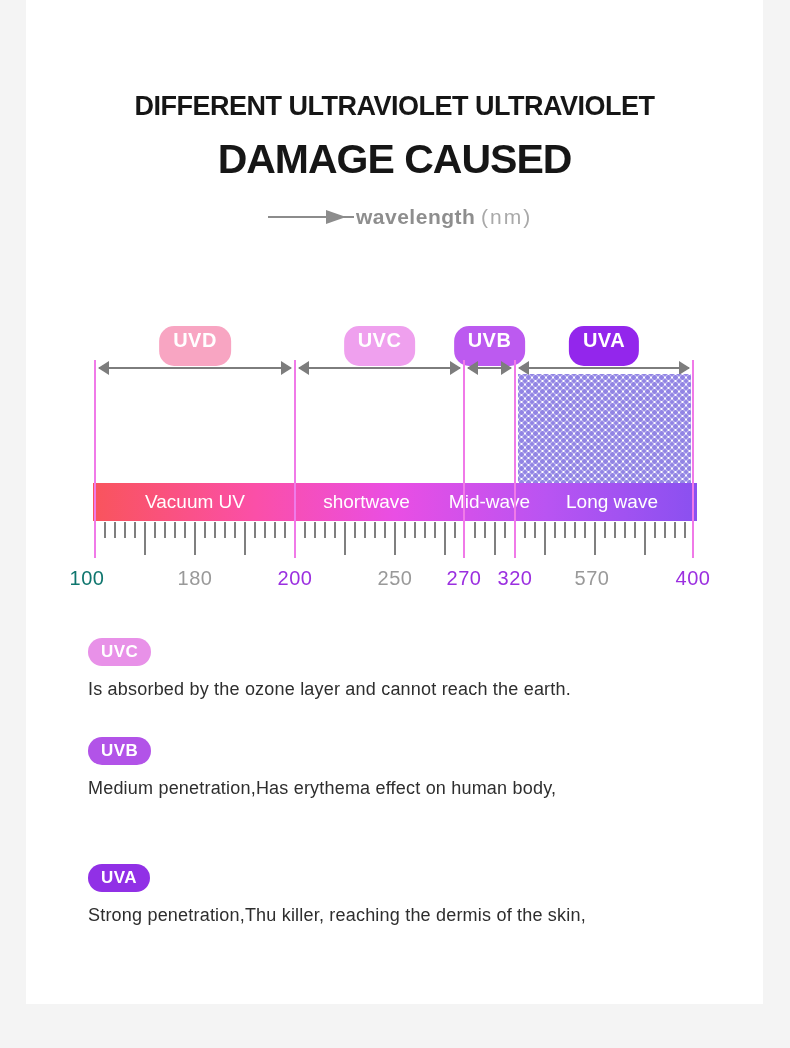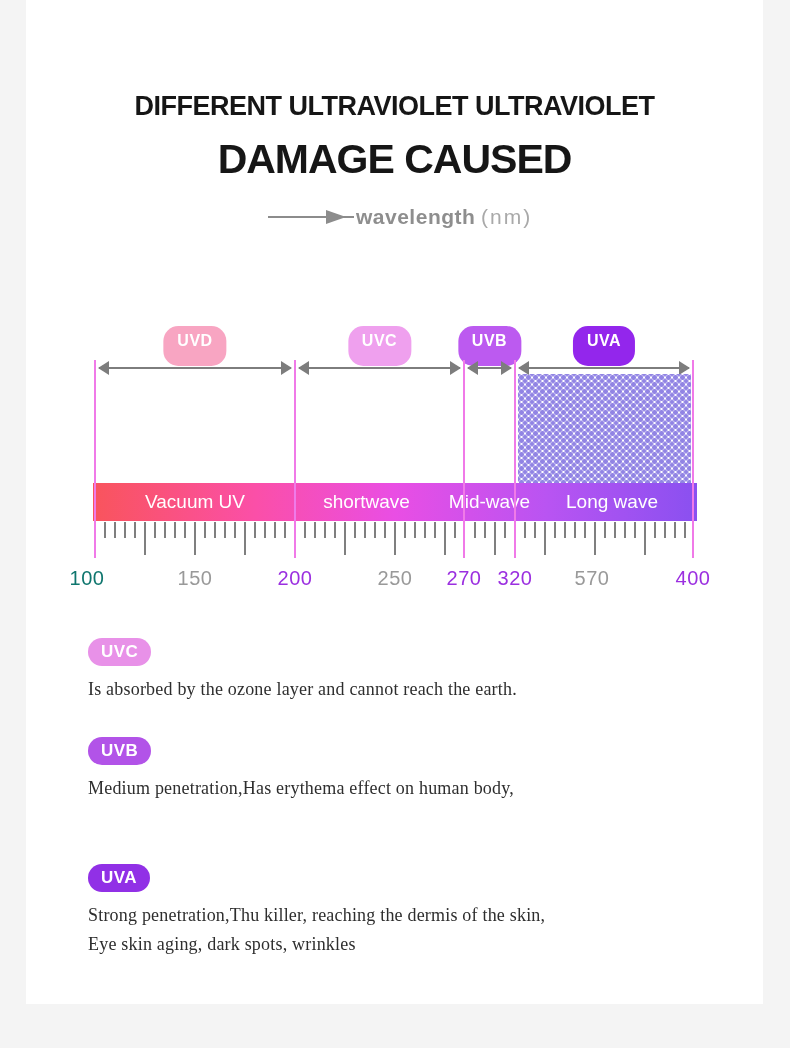--- a/index.html
+++ b/index.html
@@ -30,21 +30,21 @@
     border-left:20px solid #8c8c8c; border-top:7px solid transparent; border-bottom:7px solid transparent;
   }
   .wl-label { position:absolute; left:330px; top:2px; font-size:21px; font-weight:bold; color:#8e8e8e; letter-spacing:0.5px; }
   .wl-unit  { position:absolute; left:455px; top:2px; font-size:21px; font-weight:normal; color:#a9a9a9; letter-spacing:2px; }
 
   #chart { position:absolute; left:0; top:0; width:737px; height:620px; }
 
   .band-pill {
     position:absolute; top:326px; height:40px; line-height:29px;
     padding:0 14px; border-radius:15px; color:#fff;
-    font-size:16px; font-weight:bold; transform:translateX(-50%);
+    font-size:20px; font-weight:bold; transform:translateX(-50%);
     letter-spacing:0.5px;
   }
   .harrow-line { position:absolute; top:367px; height:2px; background:#7d7d7d; }
   .ah { position:absolute; top:361px; width:0; height:0; border-top:7px solid transparent; border-bottom:7px solid transparent; }
   .ah-left  { border-right:11px solid #7d7d7d; }
   .ah-right { border-left:11px solid #7d7d7d; }
 
   .marker-line { position:absolute; top:360px; width:2px; height:198px; }
 
   .dots {
@@ -68,21 +68,21 @@
   .ruler-num {
     position:absolute; top:567px; font-size:20px; transform:translateX(-50%);
     letter-spacing:0.5px;
   }
 
   .section { position:absolute; left:62px; width:620px; }
   .section-pill {
     display:inline-block; height:28px; line-height:28px; padding:0 13px;
     border-radius:14px; color:#fff; font-size:17px; font-weight:bold; letter-spacing:0.5px;
   }
-  .section-text { margin-top:9px; font-size:18px; color:#2e2e2e; line-height:29px; letter-spacing:0.2px;font-family:Liberation Serif, serif; }
+  .section-text { margin-top:9px; font-size:18px; color:#2e2e2e; line-height:29px; letter-spacing:0.2px; }
 </style>
 </head>
 <body>
 
 <div class="canvas">
   <div class="card">
 
     <div class="title1">DIFFERENT ULTRAVIOLET ULTRAVIOLET</div>
     <div class="title2">DAMAGE CAUSED</div>
 
@@ -175,31 +175,30 @@
         <div class="marker-line" style="left: 68px; background: rgb(240, 122, 232);"></div>
         <div class="ruler-num" style="left: 61px; color: #0f766e;">100</div>
         <div class="marker-line" style="left: 268px; background: rgb(240, 122, 232);"></div>
         <div class="ruler-num" style="left: 269px; color: rgb(155, 47, 224);">200</div>
         <div class="marker-line" style="left: 437px; background: rgb(240, 122, 232);"></div>
         <div class="ruler-num" style="left: 438px; color: rgb(155, 47, 224);">270</div>
         <div class="marker-line" style="left: 488px; background: rgb(240, 122, 232);"></div>
         <div class="ruler-num" style="left: 489px; color: rgb(155, 47, 224);">320</div>
         <div class="marker-line" style="left: 666px; background: rgb(240, 122, 232);"></div>
         <div class="ruler-num" style="left: 667px; color: rgb(155, 47, 224);">400</div>
-        <div class="ruler-num" style="left: 169px; color: rgb(153, 153, 153);">150</div>
+        <div class="ruler-num" style="left: 169px; color: rgb(153, 153, 153);">180</div>
         <div class="ruler-num" style="left: 369px; color: rgb(153, 153, 153);">250</div>
         <div class="ruler-num" style="left: 566px; color: rgb(153, 153, 153);">570</div>
       </div>
 
     <div id="sections">
         <div class="section" style="top: 638px;"><span class="section-pill" style="background: rgb(232, 145, 232);">UVC</span><div class="section-text">
             <div>Is absorbed by the ozone layer and cannot reach the earth.</div>
           </div></div>
         <div class="section" style="top: 737px;"><span class="section-pill" style="background: rgb(178, 83, 232);">UVB</span><div class="section-text">
             <div>Medium penetration,Has erythema effect on human body,</div>
           </div></div>
         <div class="section" style="top: 864px;"><span class="section-pill" style="background: rgb(145, 48, 230);">UVA</span><div class="section-text">
             <div>Strong penetration,Thu killer, reaching the dermis of the skin,</div>
-            <div>Eye skin aging, dark spots, wrinkles</div>
           </div></div>
       </div>
   </div>
 </div>
 
 </body></html>

